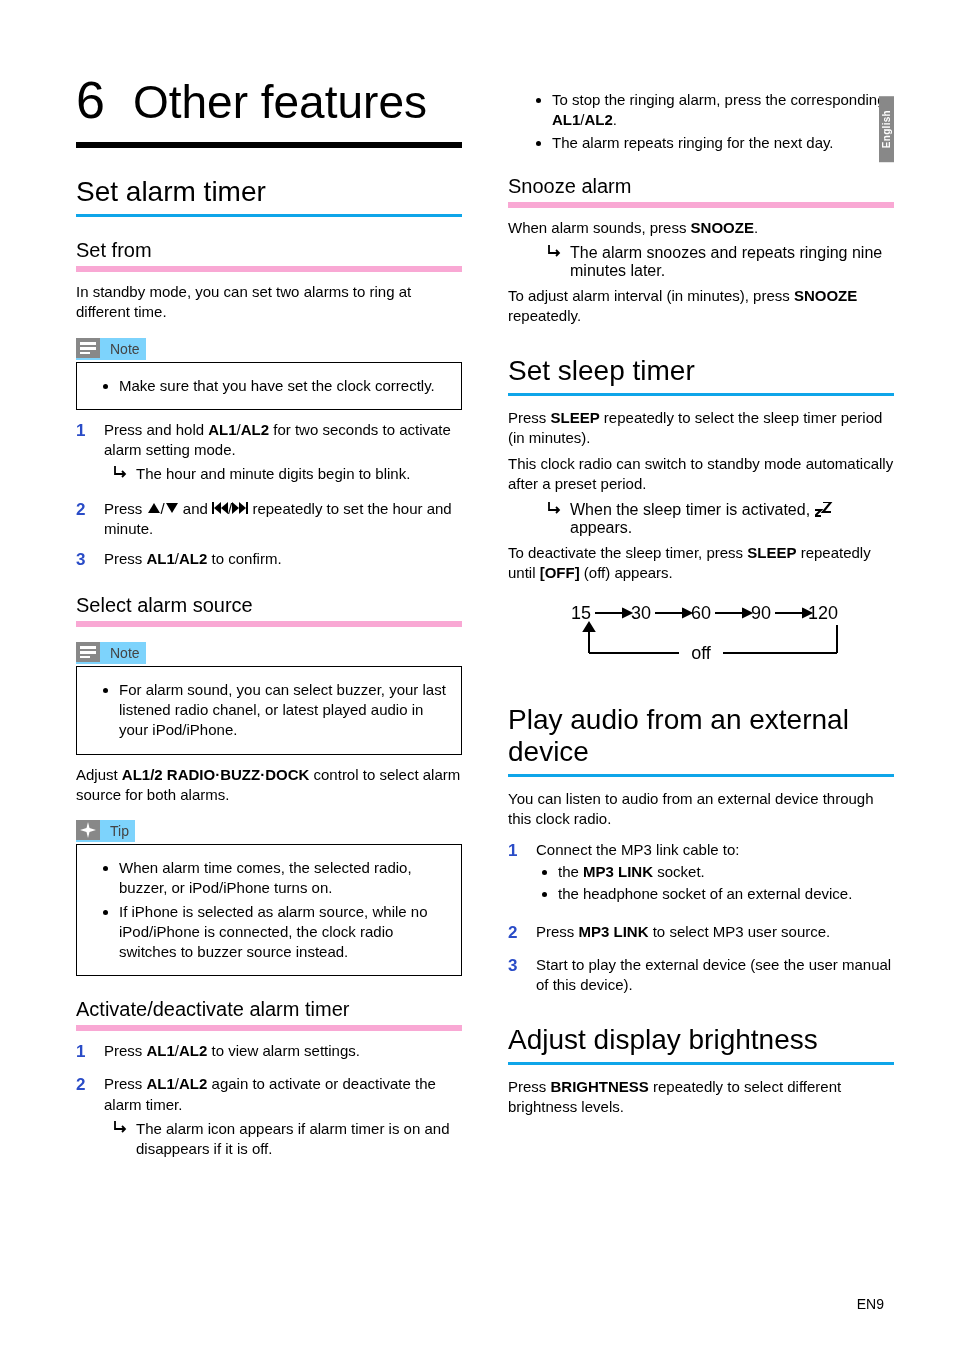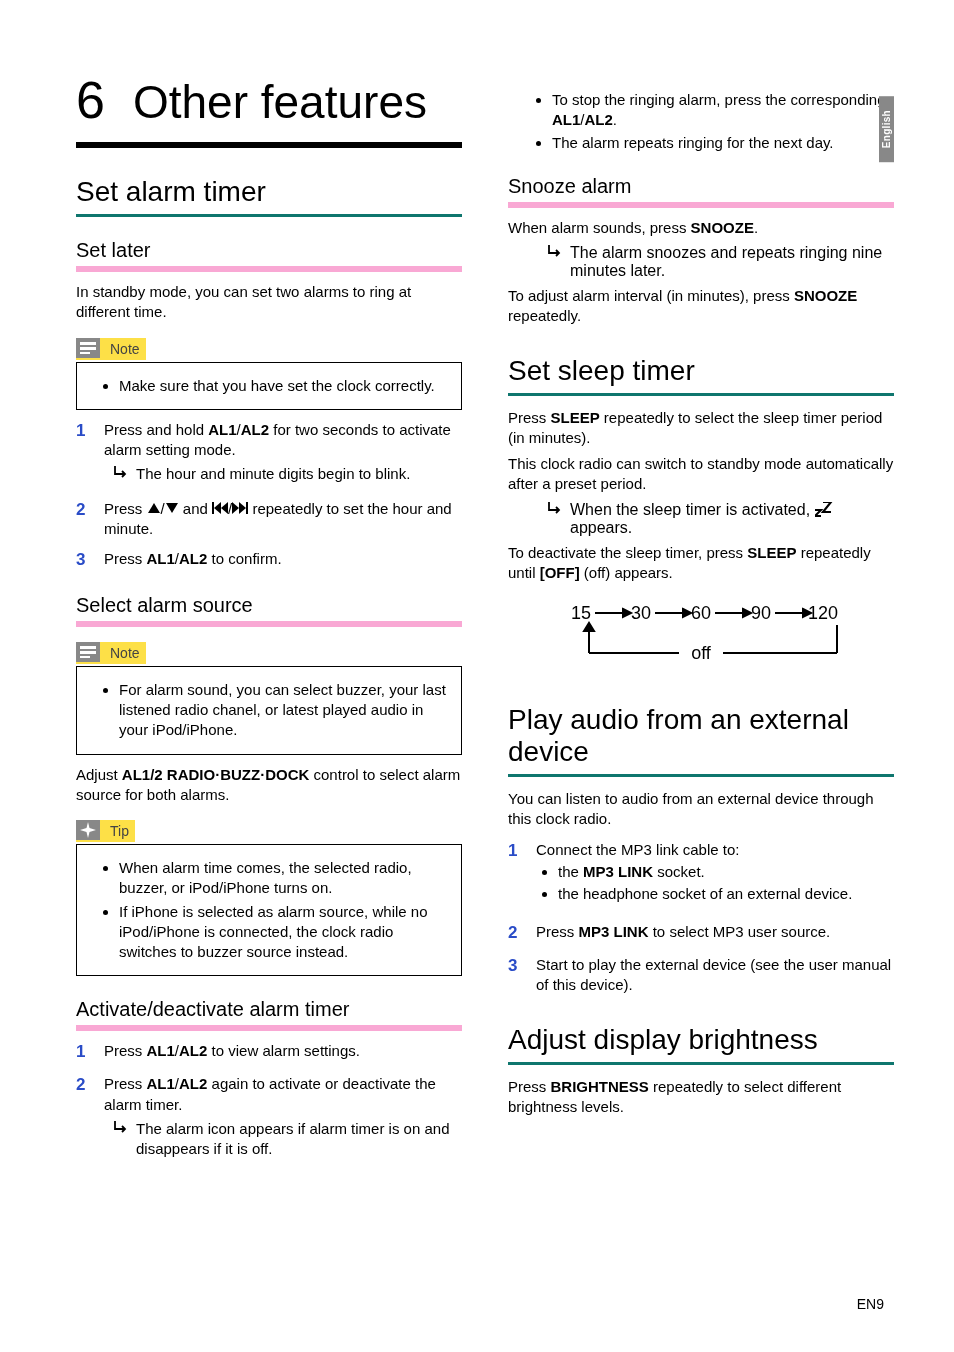--- a/index.html
+++ b/index.html
@@ -39,42 +39,42 @@
     margin: 10px 0 24px 0;
     padding-bottom: 12px;
     display: flex;
     gap: 28px;
     align-items: baseline;
   }
   .ch-title .num { font-size: 52px; }
   h2 {
     font-size: 28px;
     font-weight: 300;
-    border-bottom: 3px solid #0f766e;
+    border-bottom: 3px solid #0ea5e9;
     padding-bottom: 6px;
     margin: 28px 0 12px 0;
   }
   h3 {
     font-size: 20px;
     font-weight: 300;
     border-bottom: 6px solid #f9a8d4;
     padding-bottom: 4px;
     margin: 22px 0 10px 0;
   }
   p, li { font-size: 15px; line-height: 1.35; font-weight: 300; }
   p { margin: 6px 0; }
   b { font-weight: 600; }
   .callout {
     margin: 14px 0 10px 0;
   }
   .callout-head {
     display: inline-flex;
     align-items: center;
     gap: 8px;
-    background: #fde047;
+    background: #7dd3fc;
     position: relative;
     top: 1px;
     z-index: 2;
     padding-right: 6px;
   }
   .callout-box {
     border: 1px solid #000;
     padding: 10px 14px 10px 32px;
     margin-top: -1px;
   }
@@ -165,21 +165,21 @@
 
 <div class="page">
 
   <div class="col">
     <div class="ch-title">
       <span class="num">6</span>
       <span>Other features</span>
     </div>
 
     <h2>Set alarm timer</h2>
-    <h3>Set later</h3>
+    <h3>Set from</h3>
     <p>In standby mode, you can set two alarms to ring at different time.</p>
 
     <div class="callout">
       <div class="callout-head">
         <span class="callout-icon">
             <svg width="26" height="22">
               <use href="#i-note"></use>
             </svg>
           </span>
         <span class="callout-label">Note</span>

